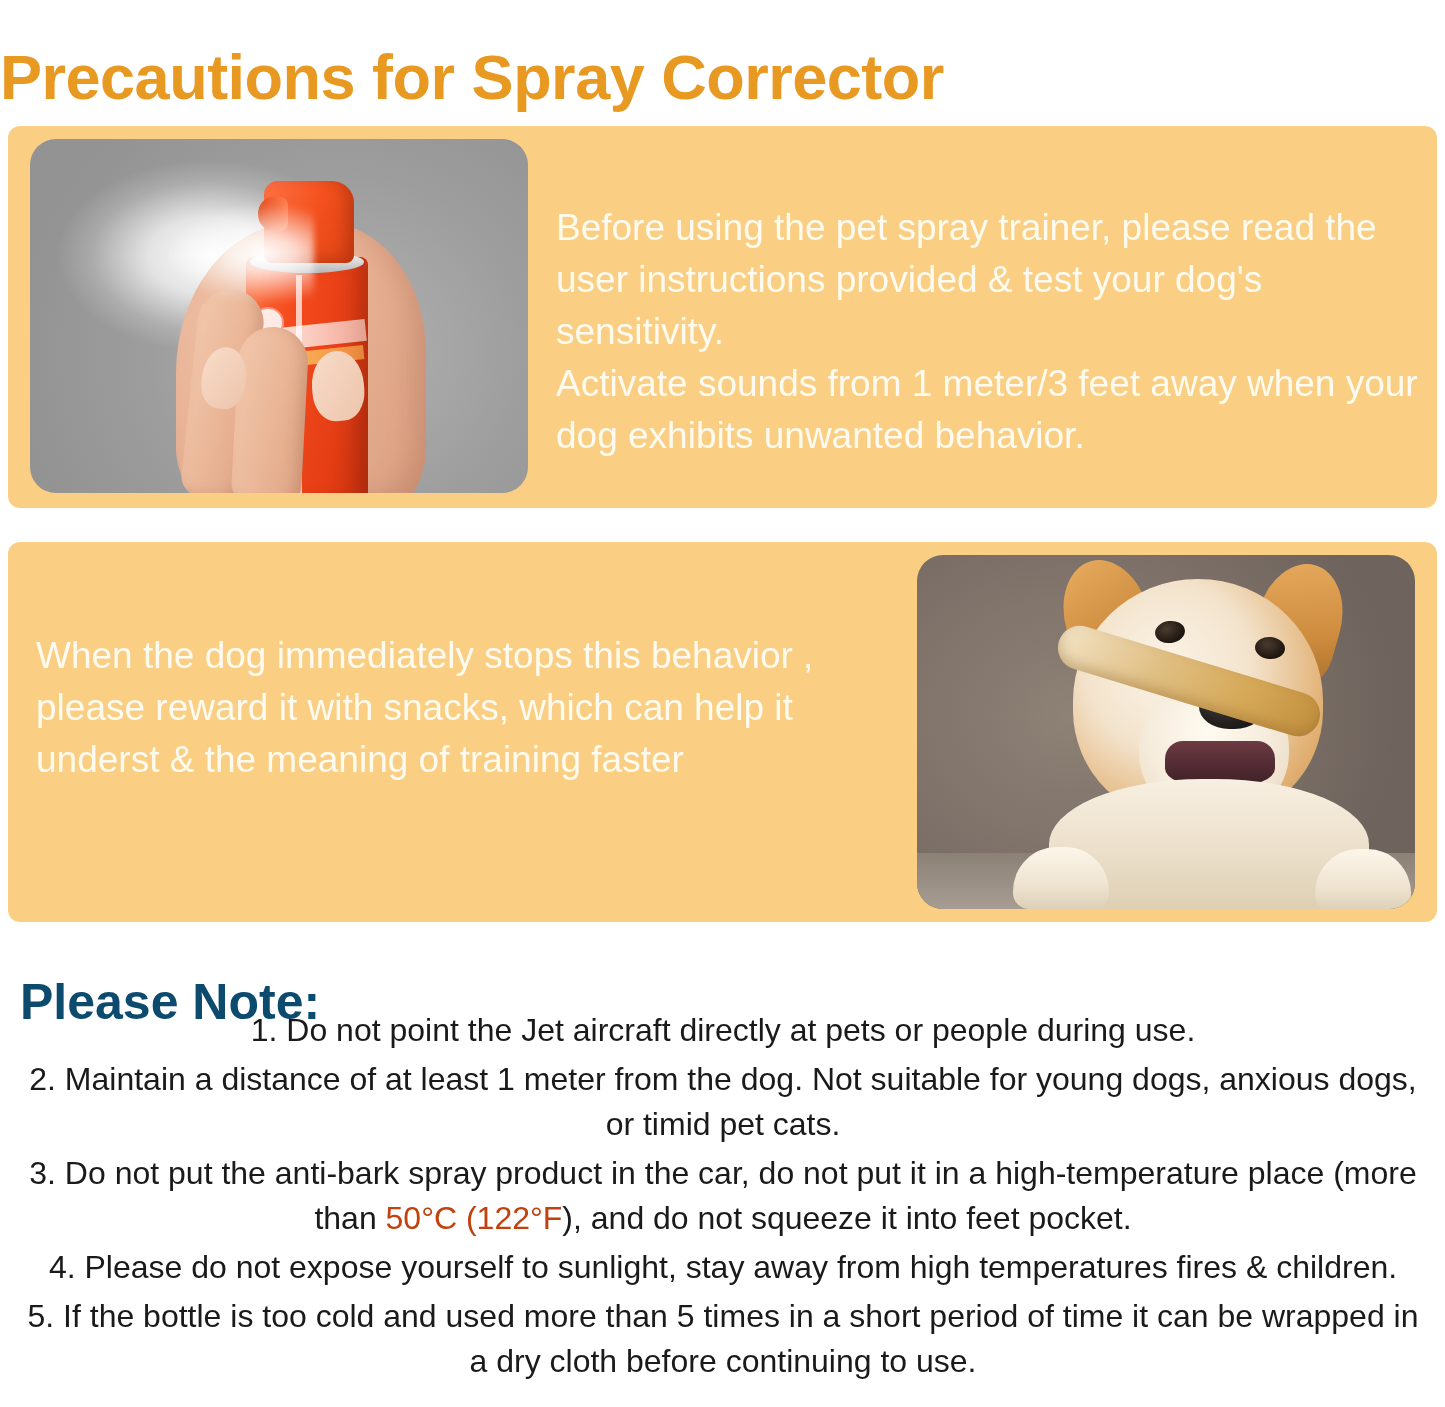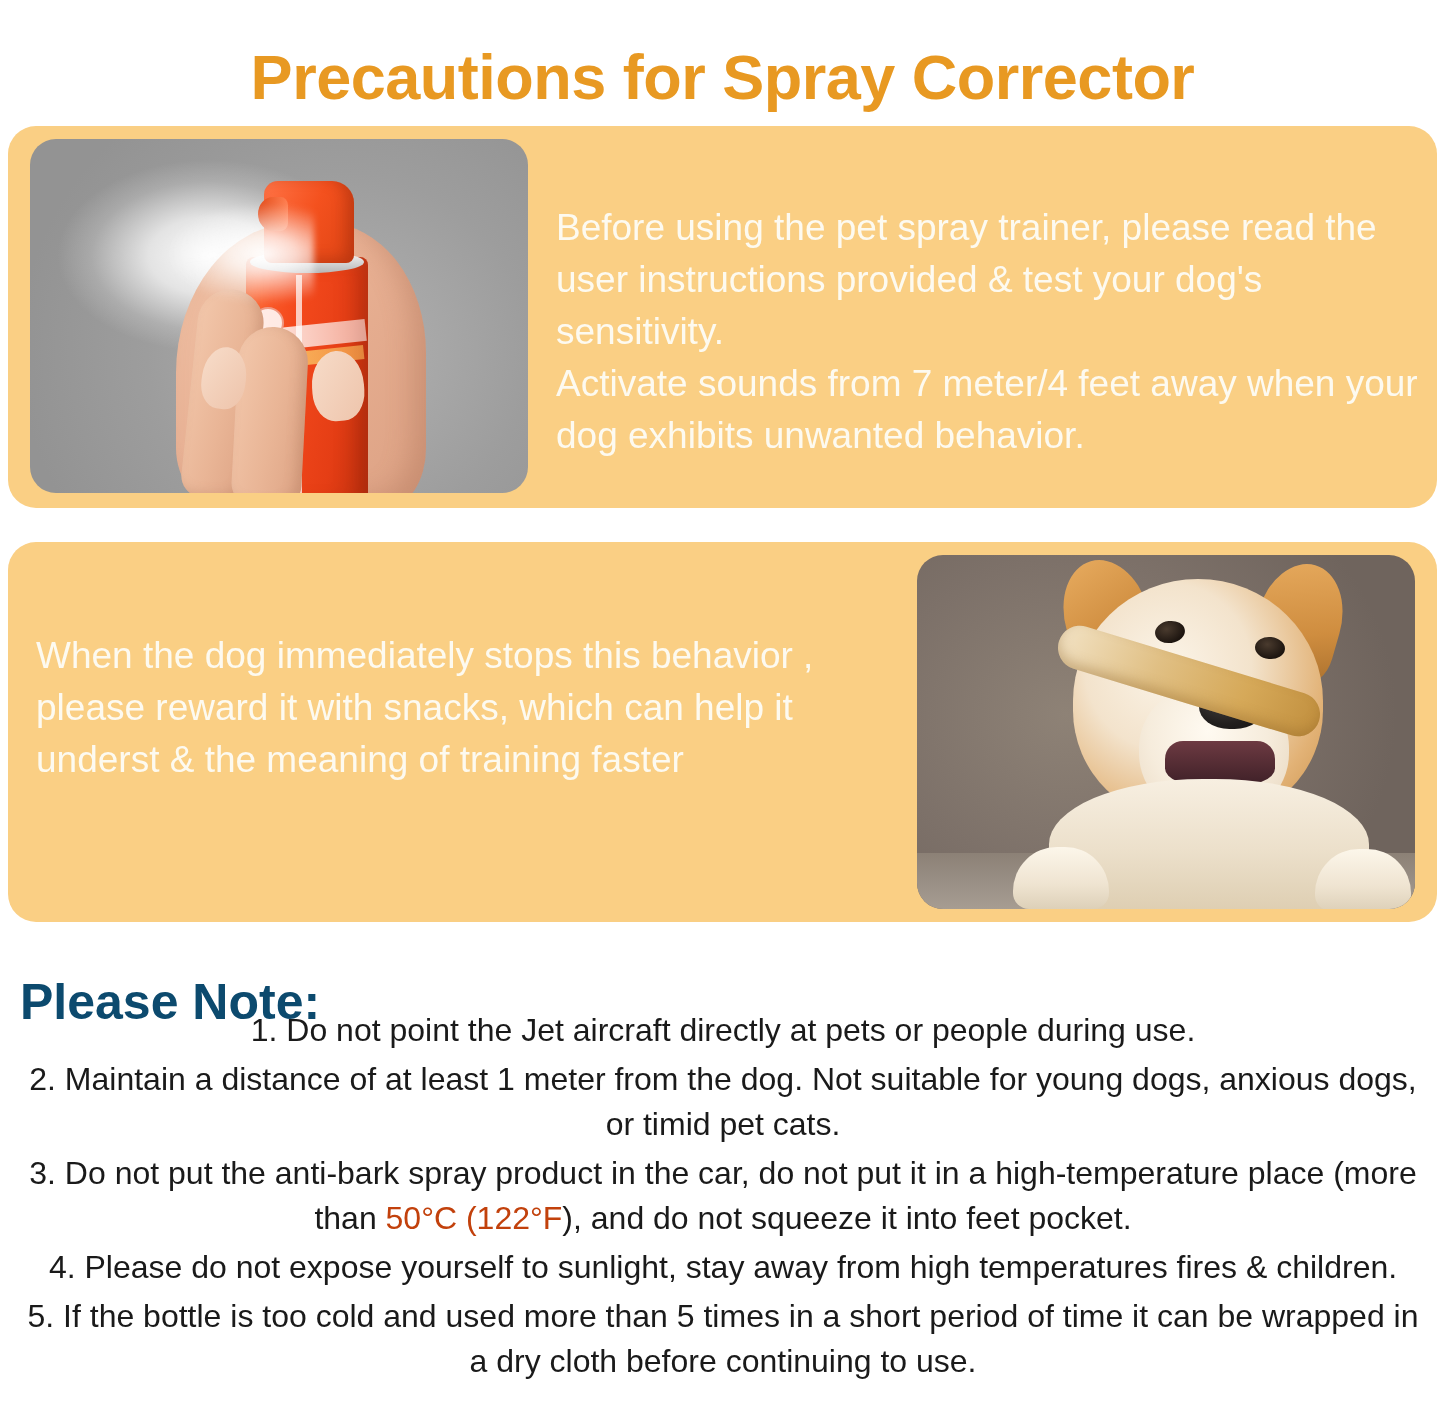--- a/index.html
+++ b/index.html
@@ -15,35 +15,34 @@
     overflow: hidden;
     position: relative;
   }
 
   
   .page-title {
     position: absolute;
     top: 2px;
     left: 0;
     width: 1445px;
-    text-align: center;
     font-size: 63px;
     font-weight: bold;
     color: #e89922;
     letter-spacing: -0.5px;
     line-height: 1.05;
     font-family: "Liberation Sans", sans-serif;
     white-space: nowrap;
   }
 
   
   .panel {
     position: absolute;
     background: #facf84;
-    border-radius: 28px;
+    border-radius: 12px;
     box-sizing: border-box;
     overflow: hidden;
   }
   .panel-one {
     left: 8px;
     top: 126px;
     width: 1429px;
     height: 382px;
   }
   .panel-two {
@@ -349,21 +348,21 @@
     <div class="nozzle-tip"></div>
     <div class="finger finger-1"></div>
     <div class="finger finger-2"></div>
     <div class="nail nail-1"></div>
     <div class="nail nail-2"></div>
     <div class="spray-mist"></div>
   </div>
 
   <div class="panel-text">
     <p>Before using the pet spray trainer, please read the user instructions provided &amp; test your dog's sensitivity.</p>
-    <p>Activate sounds from 7 meter/4 feet away when your dog exhibits unwanted behavior.</p>
+    <p>Activate sounds from 1 meter/3 feet away when your dog exhibits unwanted behavior.</p>
   </div>
 
 </section>
 
 <section class="panel panel-two">
 
   <div class="panel-text">
     <p>When the dog immediately stops this behavior , please reward it with snacks, which can help it underst &amp; the meaning of training faster</p>
   </div>
 

